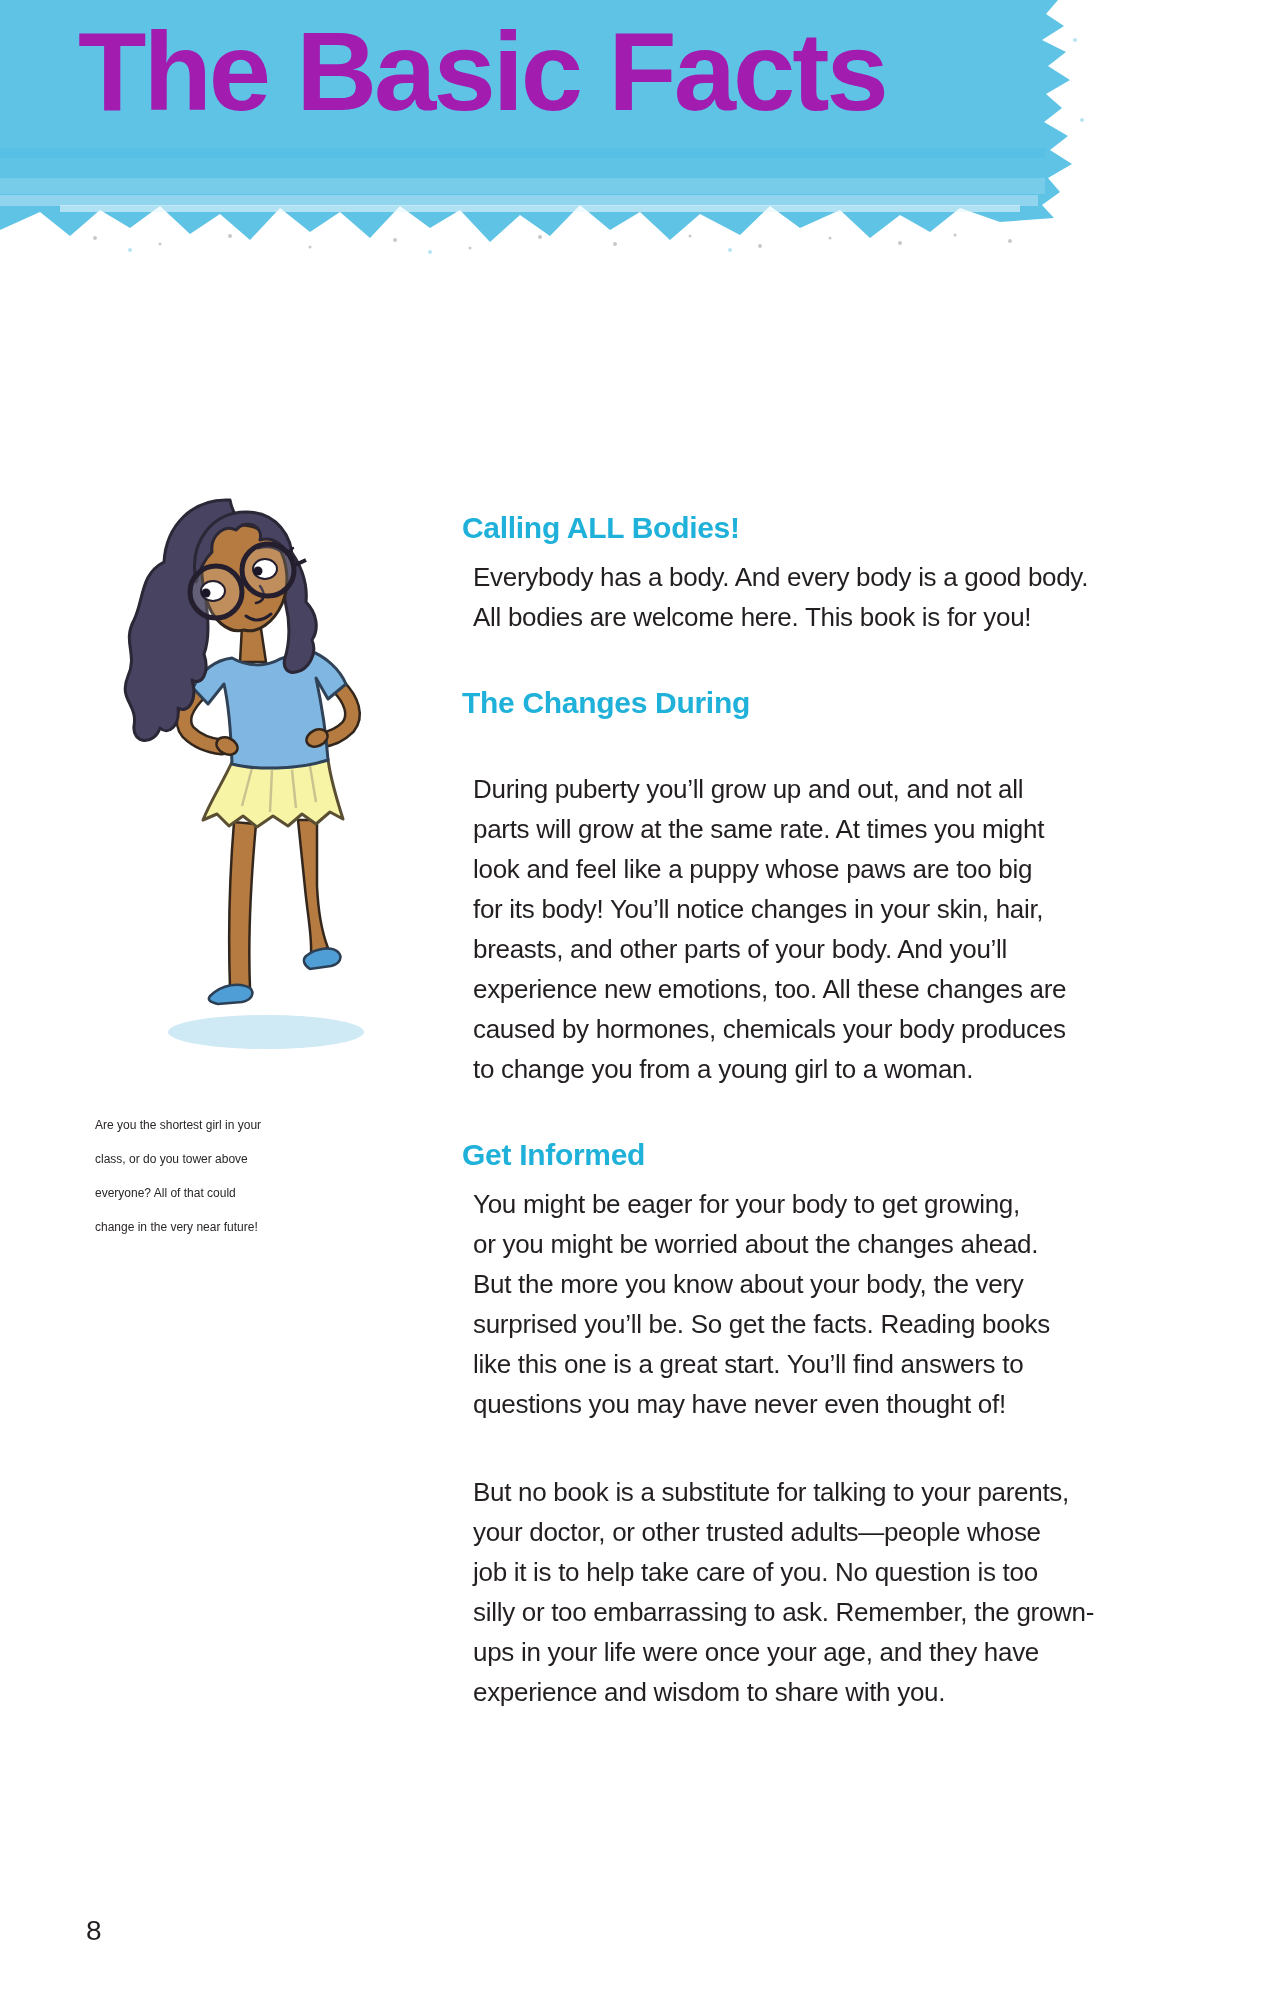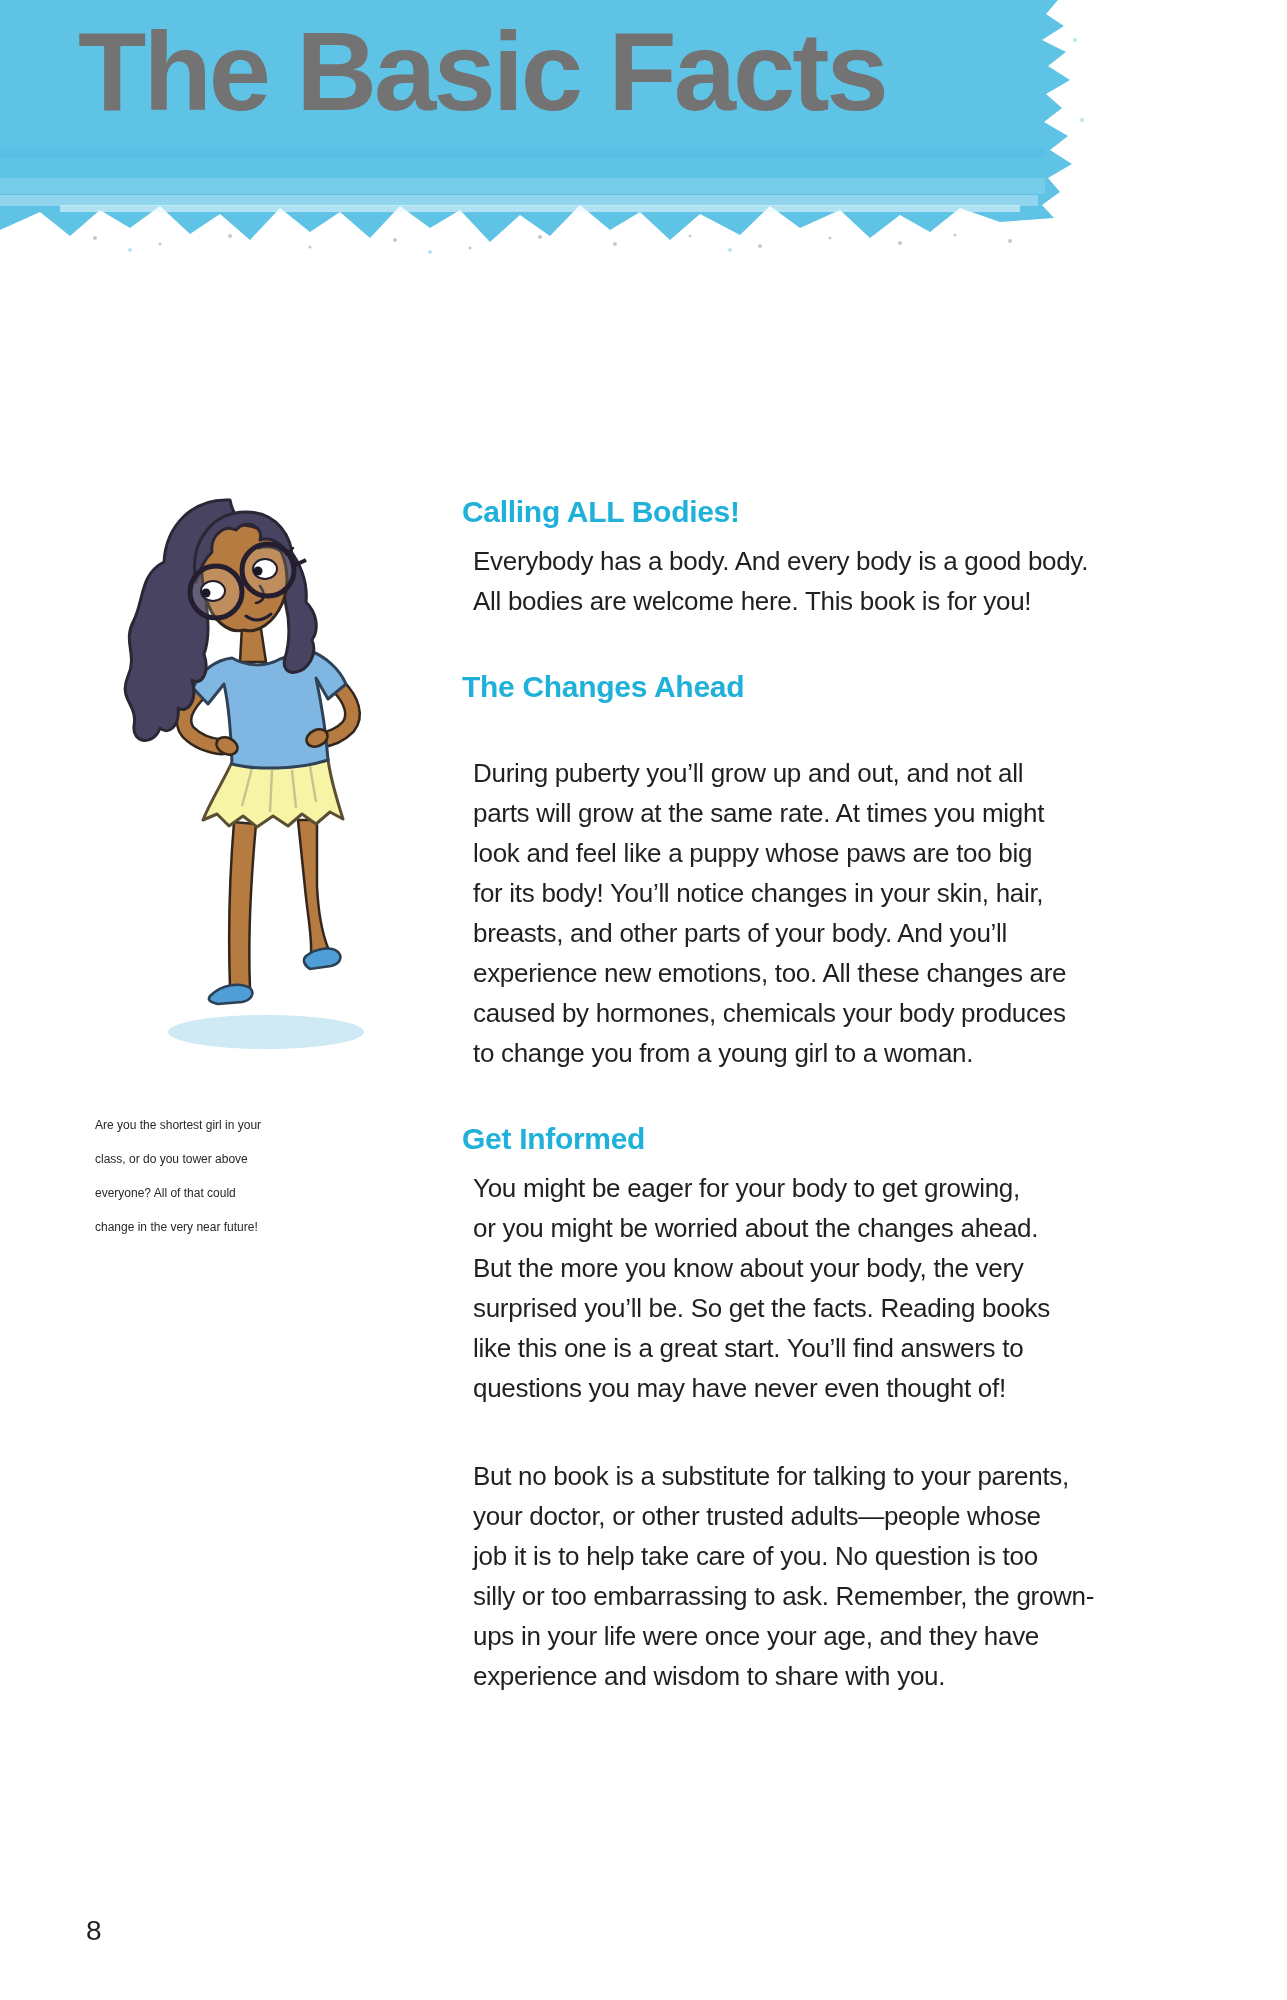--- a/index.html
+++ b/index.html
@@ -9,37 +9,37 @@
     color:#231f20;overflow:hidden;
   }
   .page{position:relative;width:1287px;height:2000px;background:#ffffff;}
 
   
   .banner{position:absolute;left:0;top:0;width:1287px;height:256px;}
   .banner svg{position:absolute;left:0;top:0;}
   .banner-title{
     position:absolute;left:78px;top:10px;margin:0;
     font-size:112px;line-height:1.1;font-weight:bold;letter-spacing:-3px;
-    color:#737373;white-space:nowrap;
+    color:#a21caf;white-space:nowrap;
   }
 
   
   .intro{
     position:absolute;left:70px;top:263px;width:900px;margin:0;
     font-size:32px;line-height:67px;letter-spacing:-0.3px;
     white-space:pre-line;
   }
 
   
   .illustration{position:absolute;left:80px;top:470px;width:340px;height:620px;}
   .caption{
     position:absolute;left:95px;top:1108px;width:360px;margin:0;
     font-size:12px;line-height:34px;white-space:pre-line;color:#2a2627;
   }
-  .right-col{position:absolute;left:462px;top:494px;width:800px;}
+  .right-col{position:absolute;left:462px;top:510px;width:800px;}
   .right-col h2{
     margin:48px 0 6px 0;font-size:30px;line-height:36px;font-weight:bold;
     color:#1fb1d9;letter-spacing:-0.3px;
   }
   .right-col h2.first{margin-top:0;}
   .right-col p{
     margin:11px;font-size:26px;line-height:40px;letter-spacing:-0.3px;
     white-space:pre-line;
   }
   .right-col p.spaced{margin-top:48px;}
@@ -162,21 +162,21 @@
   <p class="caption">Are you the shortest girl in your
 class, or do you tower above
 everyone? All of that could
 change in the very near future!</p>
 
   <main class="right-col">
     <h2 class="first">Calling ALL Bodies!</h2>
     <p>Everybody has a body. And every body is a good body.
 All bodies are welcome here. This book is for you!</p>
 
-    <h2>The Changes Ahead</h2>
+    <h2>The Changes During</h2>
 
     <p class="spaced">During puberty you’ll grow up and out, and not all
 parts will grow at the same rate. At times you might
 look and feel like a puppy whose paws are too big
 for its body! You’ll notice changes in your skin, hair,
 breasts, and other parts of your body. And you’ll
 experience new emotions, too. All these changes are
 caused by hormones, chemicals your body produces
 to change you from a young girl to a woman.</p>
 

